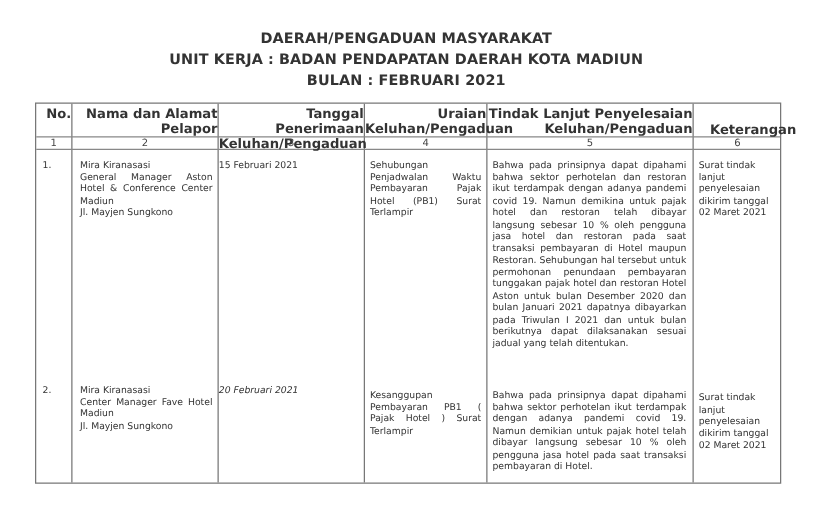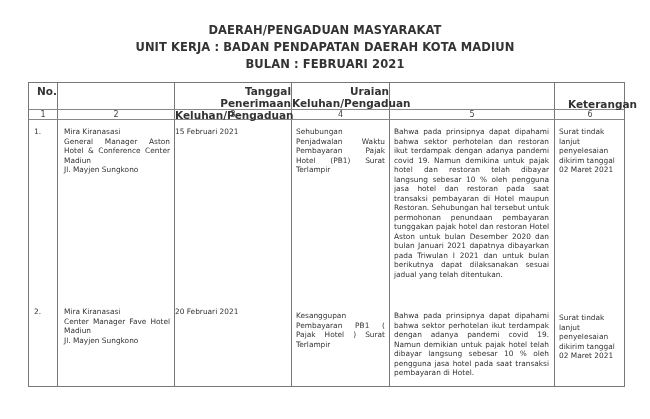--- a/index.html
+++ b/index.html
@@ -31,22 +31,24 @@
   <div class="vline" style="left:28px"></div>
   <div class="vline" style="left:145px"></div>
   <div class="vline" style="left:262px"></div>
   <div class="vline" style="left:360px"></div>
   <div class="vline" style="left:525px"></div>
 
   <div class="hline" style="top:26px"></div>
   <div class="hline" style="top:36px"></div>
 
   <div class="hcell" style="left:0;width:28px;">No.</div>
+  <div class="hcell" style="left:29px;width:116px;">Nama dan Alamat Pelapor</div>
   <div class="hcell" style="left:146px;width:116px;">Tanggal Penerimaan Keluhan/Pengaduan</div>
   <div class="hcell" style="left:263px;width:97px;">Uraian Keluhan/Pengaduan</div>
+  <div class="hcell" style="left:361px;width:164px;">Tindak Lanjut Penyelesaian Keluhan/Pengaduan</div>
   <div class="hcell" style="left:538px;width:70px;margin-top:13px;">Keterangan</div>
 
   <div class="ncell" style="left:0;width:28px;">1</div>
   <div class="ncell" style="left:29px;width:116px;">2</div>
   <div class="ncell" style="left:146px;width:116px;">3</div>
   <div class="ncell" style="left:263px;width:97px;">4</div>
   <div class="ncell" style="left:361px;width:164px;">5</div>
   <div class="ncell" style="left:526px;width:70px;">6</div>
 
   <div>
@@ -62,18 +64,18 @@
     <div class="cell" style="left:530px;top:44px;width:64px;">Surat tindak lanjut penyelesaian dikirim tanggal 02 Maret 2021</div>
   </div>
 
   <div>
     <div class="cell" style="left:5px;top:224px;width:20px;">2.</div>
     <div class="cell" style="left:35px;top:224px;width:106px;">
       <div>Mira Kiranasasi</div>
       <div class="just">Center Manager Fave Hotel Madiun</div>
       <div>Jl. Mayjen Sungkono</div>
     </div>
-    <div class="cell center" style="left:146px;top:224px;width:116px;">20 Februari 2021</div>
+    <div class="cell center" style="left:146px;top:224px;width:116px;font-style:italic;">20 Februari 2021</div>
     <div class="cell just" style="left:267px;top:228px;width:89px;">Kesanggupan Pembayaran PB1 ( Pajak Hotel ) Surat Terlampir</div>
     <div class="cell just" style="left:365px;top:228px;width:155px;">Bahwa pada prinsipnya dapat dipahami bahwa sektor perhotelan ikut terdampak dengan adanya pandemi covid 19. Namun demikian untuk pajak hotel telah dibayar langsung sebesar 10 % oleh pengguna jasa hotel pada saat transaksi pembayaran di Hotel.</div>
     <div class="cell" style="left:530px;top:230px;width:64px;">Surat tindak lanjut penyelesaian dikirim tanggal 02 Maret 2021</div>
   </div>
 </div>
 
 </body></html>

